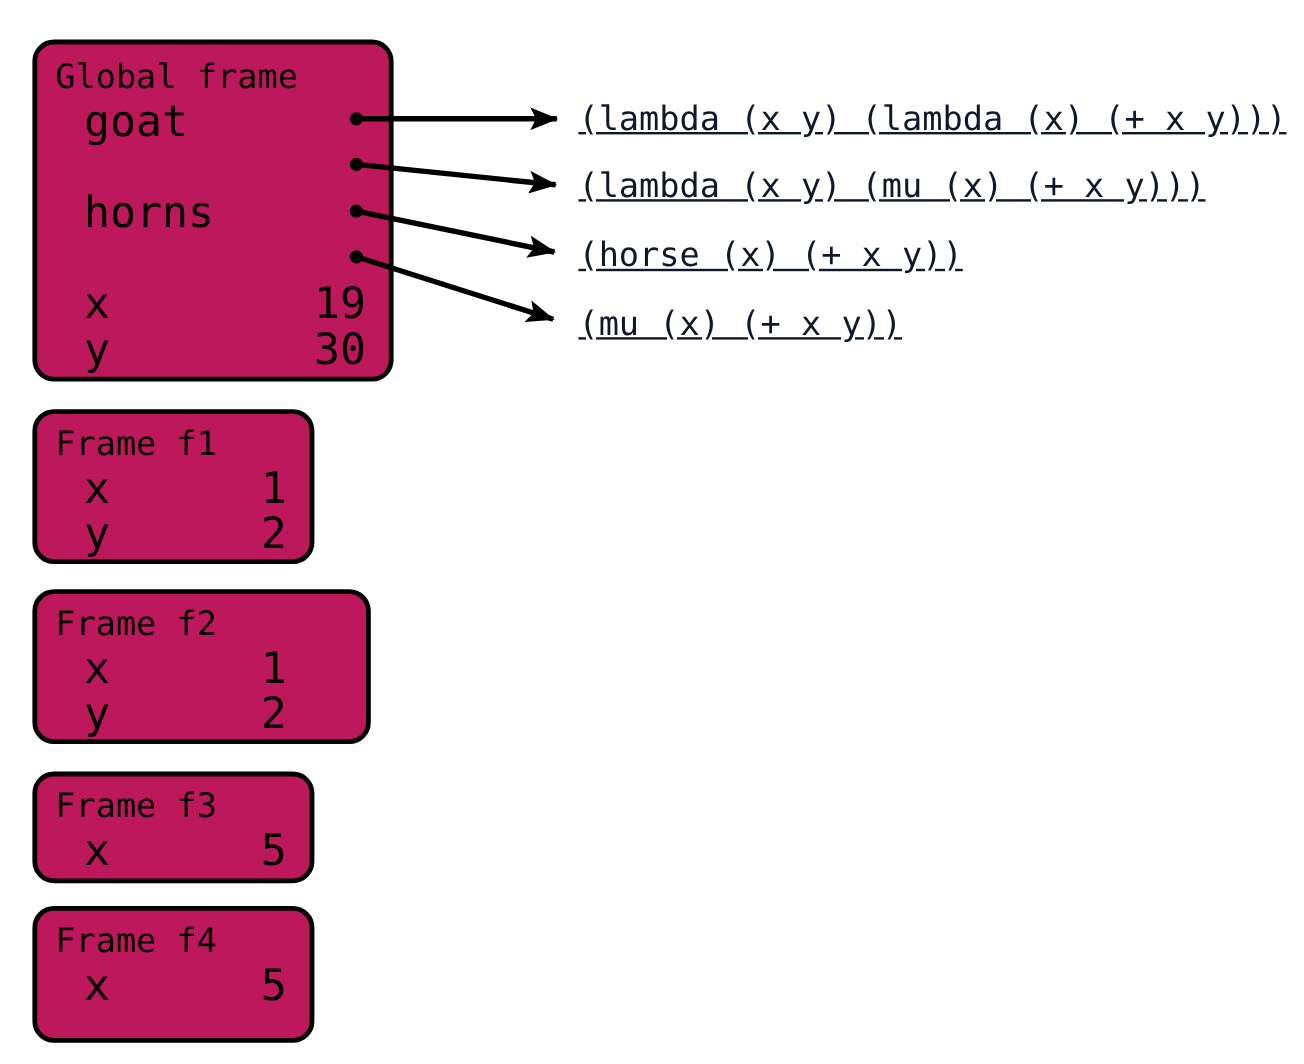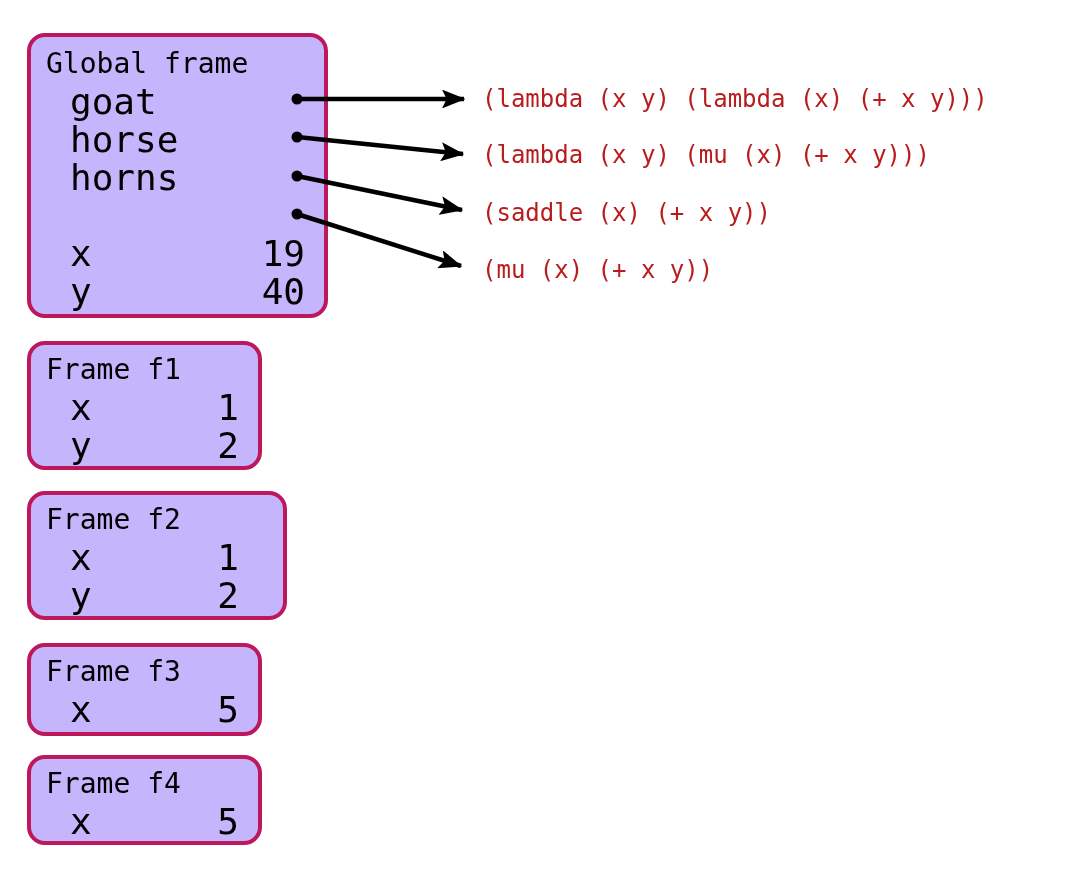--- a/index.html
+++ b/index.html
@@ -21,23 +21,23 @@
     left: 0;
     top: 0;
     width: 1087px;
     height: 887px;
   }
 
   
   .frame {
     position: absolute;
     box-sizing: border-box;
-    border: 4px solid #be185d;
+    border: 4px solid #000000;
     border-radius: 18px;
-    background: #c4b5fd;
+    background: #be185d;
   }
 
   .frame-title {
     position: absolute;
     font-size: 28px;
     line-height: 38px;
     color: #000000;
     white-space: pre;
     letter-spacing: 0px;
   }
@@ -71,78 +71,75 @@
     left: 0;
     top: 0;
     width: 1087px;
     height: 887px;
     pointer-events: none;
   }
 
   
   .expression {
     position: absolute;
-    font-size: 24px;
+    font-size: 28px;
     line-height: 38px;
-    color: #b91c1c;
-    white-space: pre;
+    color: #0f172a;
+    white-space: pre;
+    text-decoration: underline;
   }
 </style>
 </head>
 <body>
 
 <div id="diagram-root">
 
   <div class="frame" id="global-frame" style="left:27px; top:33px; width:301px; height:285px;">
 
     <div class="frame-title" style="left:15px; top:8px;">Global frame</div>
 
     <div class="binding-row" style="left:39px; top:46px; width:235px;">
       <span class="binding-name">goat</span>
       <span class="binding-value" style="right:0;"></span>
     </div>
 
-    <div class="binding-row" style="left:39px; top:84px; width:235px;">
-      <span class="binding-name">horse</span>
-      <span class="binding-value" style="right:0;"></span>
-    </div>
 
     <div class="binding-row" style="left:39px; top:122px; width:235px;">
       <span class="binding-name">horns</span>
       <span class="binding-value" style="right:0;"></span>
     </div>
 
 
     <div class="binding-row" style="left:39px; top:198px; width:235px;">
       <span class="binding-name">x</span>
       <span class="binding-value" style="right:0;">19</span>
     </div>
 
     <div class="binding-row" style="left:39px; top:236px; width:235px;">
       <span class="binding-name">y</span>
-      <span class="binding-value" style="right:0;">40</span>
+      <span class="binding-value" style="right:0;">30</span>
     </div>
   </div>
 
   <div class="frame" id="frame-f1" style="left:27px; top:341px; width:235px; height:129px;">
 
     <div class="frame-title" style="left:15px; top:6px;">Frame f1</div>
 
     <div class="binding-row" style="left:39px; top:44px; width:169px;">
       <span class="binding-name">x</span>
       <span class="binding-value" style="right:0;">1</span>
     </div>
 
     <div class="binding-row" style="left:39px; top:82px; width:169px;">
       <span class="binding-name">y</span>
       <span class="binding-value" style="right:0;">2</span>
     </div>
   </div>
 
-  <div class="frame" id="frame-f2" style="left:27px; top:491px; width:260px; height:129px;">
+  <div class="frame" id="frame-f2" style="left:27px; top:491px; width:282px; height:129px;">
 
     <div class="frame-title" style="left:15px; top:6px;">Frame f2</div>
 
     <div class="binding-row" style="left:39px; top:44px; width:169px;">
       <span class="binding-name">x</span>
       <span class="binding-value" style="right:0;">1</span>
     </div>
 
     <div class="binding-row" style="left:39px; top:82px; width:169px;">
       <span class="binding-name">y</span>
@@ -153,21 +150,21 @@
   <div class="frame" id="frame-f3" style="left:27px; top:643px; width:235px; height:93px;">
 
     <div class="frame-title" style="left:15px; top:6px;">Frame f3</div>
 
     <div class="binding-row" style="left:39px; top:44px; width:169px;">
       <span class="binding-name">x</span>
       <span class="binding-value" style="right:0;">5</span>
     </div>
   </div>
 
-  <div class="frame" id="frame-f4" style="left:27px; top:755px; width:235px; height:90px;">
+  <div class="frame" id="frame-f4" style="left:27px; top:755px; width:235px; height:114px;">
 
     <div class="frame-title" style="left:15px; top:6px;">Frame f4</div>
 
     <div class="binding-row" style="left:39px; top:44px; width:169px;">
       <span class="binding-name">x</span>
       <span class="binding-value" style="right:0;">5</span>
     </div>
   </div>
 
   <svg id="arrow-layer" width="1087" height="887" viewBox="0 0 1087 887">
@@ -195,17 +192,17 @@
     <g>
       <line x1="297" y1="214" x2="461" y2="266" stroke="#000000" stroke-width="4.5" marker-end="url(#arrowhead)"></line>
       <circle cx="297" cy="214" r="5.5" fill="#000000"></circle>
     </g>
   </svg>
 
   <div class="expression" style="left:482px; top:80px;">(lambda (x y) (lambda (x) (+ x y)))</div>
 
   <div class="expression" style="left:482px; top:136px;">(lambda (x y) (mu (x) (+ x y)))</div>
 
-  <div class="expression" style="left:482px; top:194px;">(saddle (x) (+ x y))</div>
+  <div class="expression" style="left:482px; top:194px;">(horse (x) (+ x y))</div>
 
   <div class="expression" style="left:482px; top:251px;">(mu (x) (+ x y))</div>
 
 </div>
 
 </body></html>

